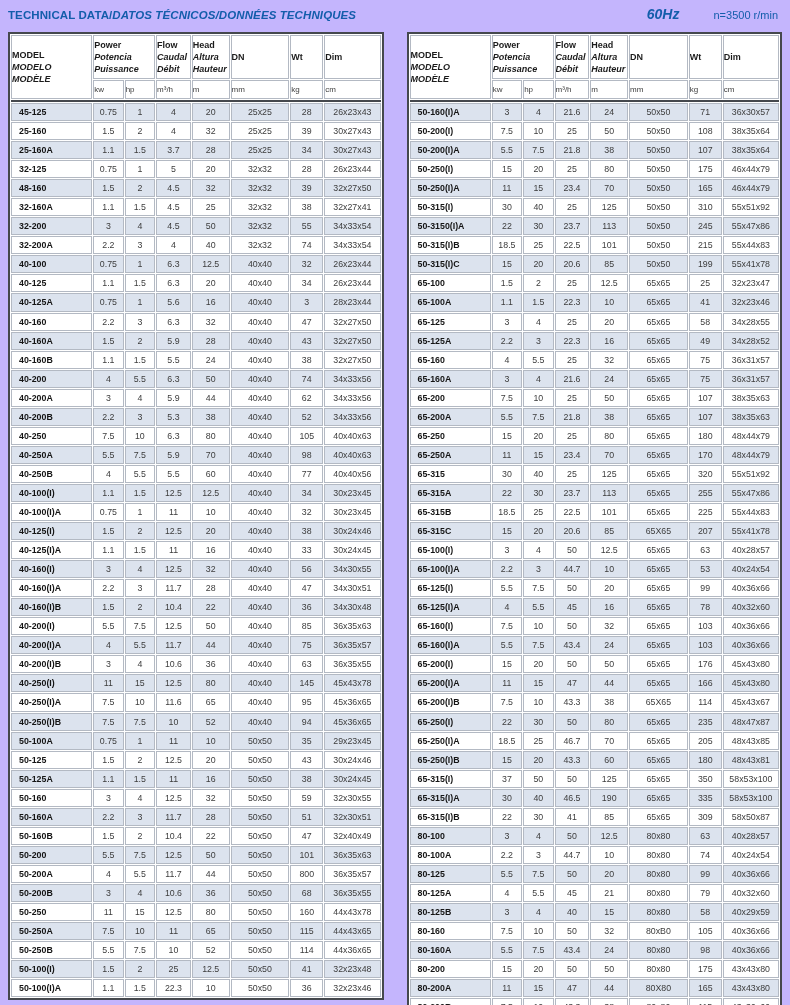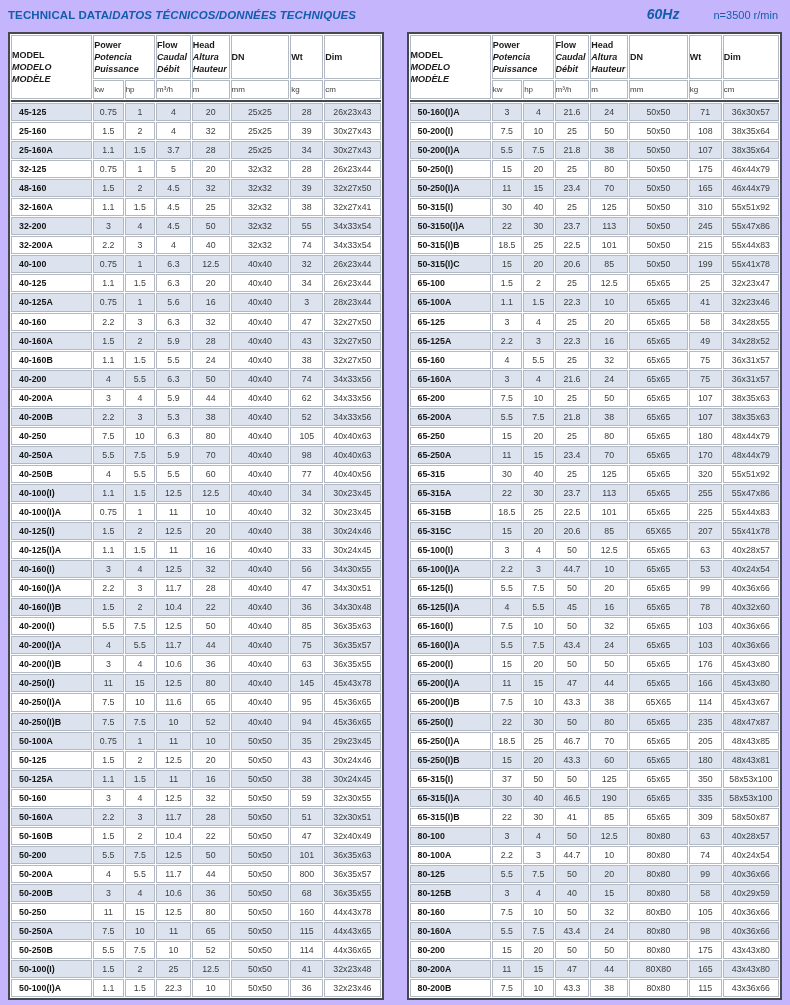--- a/index.html
+++ b/index.html
@@ -1053,20 +1053,30 @@
             <tr class="alt">
               <td class="model">80-125</td>
               <td>5.5</td>
               <td>7.5</td>
               <td>50</td>
               <td>20</td>
               <td>80x80</td>
               <td>99</td>
               <td>40x36x66</td>
             </tr>
+            <tr>
+              <td class="model">80-125A</td>
+              <td>4</td>
+              <td>5.5</td>
+              <td>45</td>
+              <td>21</td>
+              <td>80x80</td>
+              <td>79</td>
+              <td>40x32x60</td>
+            </tr>
             <tr class="alt">
               <td class="model">80-125B</td>
               <td>3</td>
               <td>4</td>
               <td>40</td>
               <td>15</td>
               <td>80x80</td>
               <td>58</td>
               <td>40x29x59</td>
             </tr>

